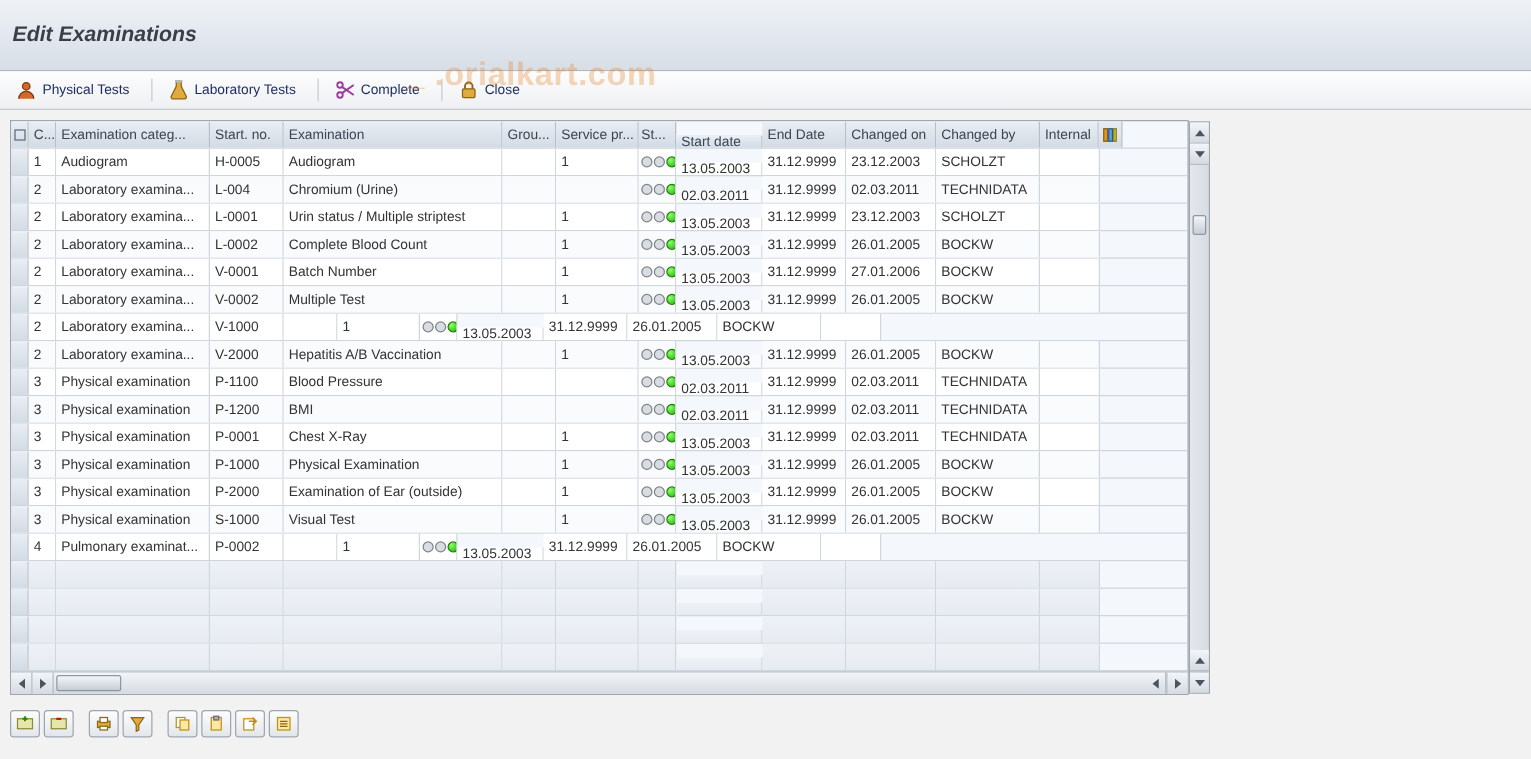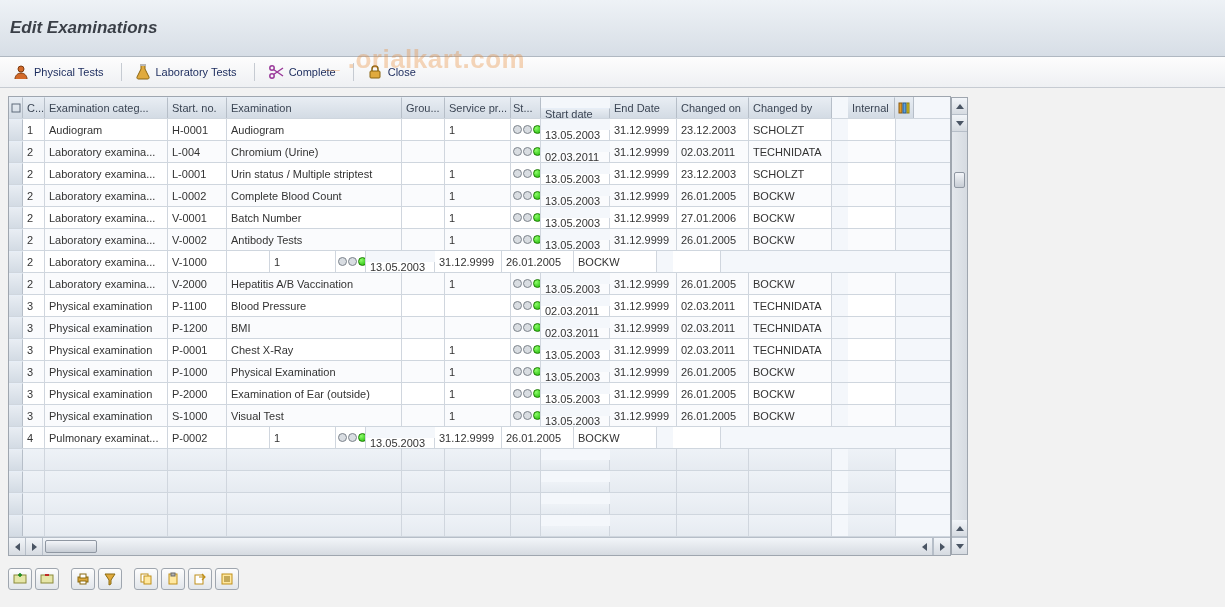--- a/index.html
+++ b/index.html
@@ -95,21 +95,21 @@
   .c-cat { width: 123px; flex: 0 0 123px; }
   .c-exno { width: 59px; flex: 0 0 59px; }
   .c-exam { width: 175px; flex: 0 0 175px; }
   .c-grp { width: 43px; flex: 0 0 43px; }
   .c-srv { width: 66px; flex: 0 0 66px; }
   .c-st { width: 30px; flex: 0 0 30px; padding: 0 2px; }
   .c-sd { width: 69px; flex: 0 0 69px; margin-top: 11px; }
   .c-ed { width: 67px; flex: 0 0 67px; }
   .c-co { width: 72px; flex: 0 0 72px; }
   .c-cb { width: 83px; flex: 0 0 83px; }
-  .c-int { width: 48px; flex: 0 0 48px; margin-left: 16px; }
+  .c-int { width: 48px; flex: 0 0 48px; }
   .hdr .c-int { width: 47px; flex: 0 0 47px; }
   .col-config {
     width: 18px; flex: 0 0 18px;
     display:flex; align-items:center; justify-content:center;
     cursor: pointer;
     background: linear-gradient(#e8edf3,#d3dbe4);
     border-right:1px solid #b6bec8;
   }
   .traffic {
     display: inline-flex; gap: 1px; align-items:center;
@@ -269,21 +269,21 @@
             <rect x="5" y="1" width="3" height="10" fill="#5aa0e0" stroke="#2a5a8a"></rect>
             <rect x="9" y="1" width="2" height="10" fill="#e0d02a" stroke="#8a7a10"></rect>
           </svg>
       </div>
     </div>
     <div id="tbody">
         <div class="row data-row">
           <div class="row-sel"></div>
           <div class="cell c-c">1</div>
           <div class="cell c-cat">Audiogram</div>
-          <div class="cell c-exno">H-0001</div>
+          <div class="cell c-exno">H-0005</div>
           <div class="cell c-exam">Audiogram</div>
           <div class="cell c-grp"></div>
           <div class="cell c-srv">1</div>
           <div class="cell c-st">
             <span class="traffic">
               <span></span>
               <span></span>
               <span class="on-g"></span>
             </span>
           </div>
@@ -375,21 +375,21 @@
           <div class="cell c-ed">31.12.9999</div>
           <div class="cell c-co">27.01.2006</div>
           <div class="cell c-cb">BOCKW</div>
           <div class="cell c-int"></div>
         </div>
         <div class="row data-row">
           <div class="row-sel"></div>
           <div class="cell c-c">2</div>
           <div class="cell c-cat">Laboratory examina...</div>
           <div class="cell c-exno">V-0002</div>
-          <div class="cell c-exam">Antibody Tests</div>
+          <div class="cell c-exam">Multiple Test</div>
           <div class="cell c-grp"></div>
           <div class="cell c-srv">1</div>
           <div class="cell c-st">
             <span class="traffic">
               <span></span>
               <span></span>
               <span class="on-g"></span>
             </span>
           </div>
           <div class="cell c-sd">13.05.2003</div>

